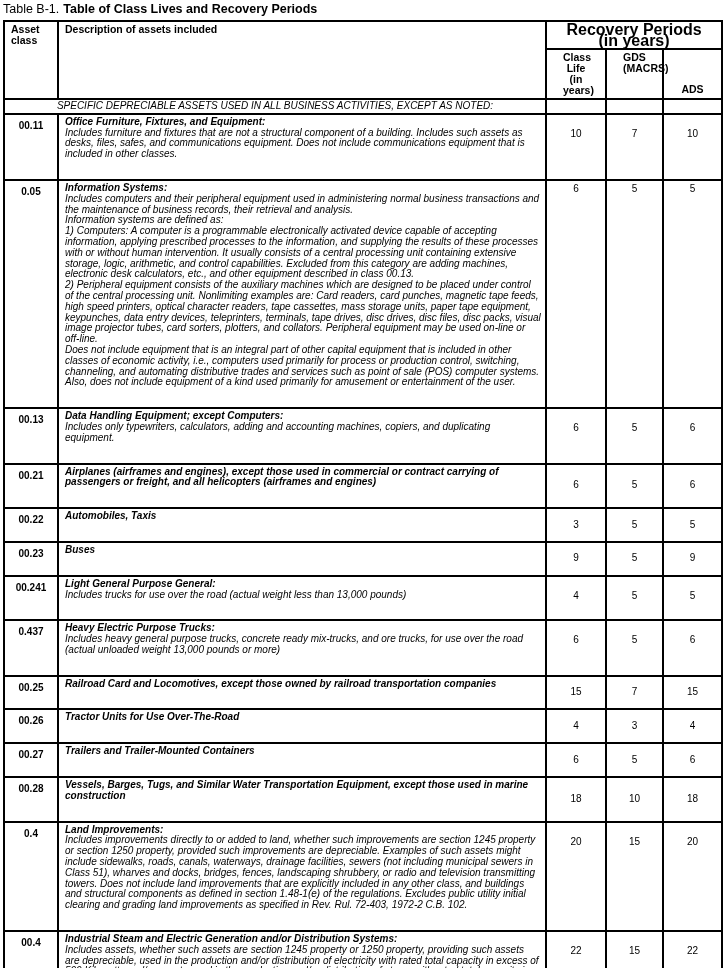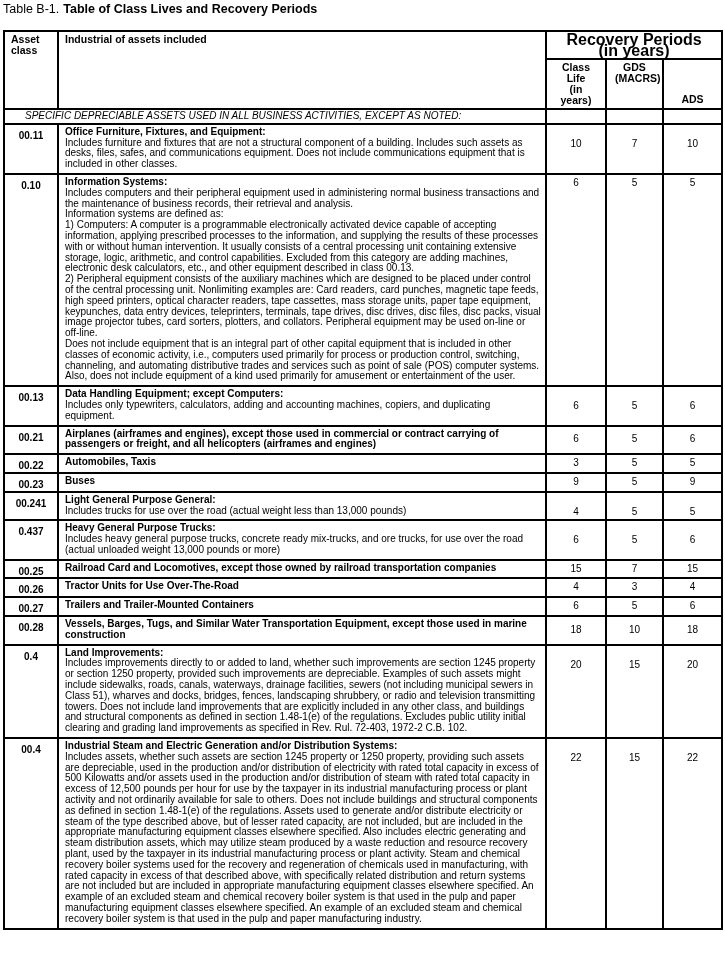--- a/index.html
+++ b/index.html
@@ -5,21 +5,21 @@
   * { margin: 0; padding: 0; box-sizing: border-box; }
   html, body { background: #fff; }
   body {
     width: 725px;
     height: 968px;
     font-family: "Liberation Sans", sans-serif;
     color: #000;
     position: relative;
   }
   .page-title {
-    padding: 2px 0 14px 3px;
+    padding: 2px 0 4px 3px;
     font-size: 12.5px;
     line-height: 14px;
     white-space: nowrap;
   }
   .page-title .prefix { font-weight: normal; }
   .page-title .main { font-weight: bold; margin-left: 4px; }
 
   table.class-lives {
     margin-left: 3px;
     border-collapse: collapse;
@@ -56,40 +56,42 @@
     line-height: 11px;
     padding: 2px 0;
     height: 25px;
   }
   th.h-sub {
     vertical-align: top;
     text-align: center;
     font-weight: bold;
     font-size: 10.5px;
     line-height: 11px;
-    padding: 2px 8px;
+    padding: 2px 16px;
     height: 27px;
   }
   th.h-sub.bottom { vertical-align: bottom; padding-bottom: 3px; }
 
   
   td.section-note {
     font-style: italic;
+    text-align: center;
     padding: 1px 20px;
     height: 13px;
   }
 
   
   td.asset-code {
     font-weight: bold;
     text-align: center;
     padding-top: 6px;
   }
   td.desc {
-    padding: 2px 4px 3px 6px;
+    padding: 2px 4px 19px 6px;
+    font-style: italic;
   }
   td.desc .row-title { font-weight: bold; }
   td.desc .para { font-weight: normal; }
   td.num {
     text-align: center;
     font-weight: normal;
   }
   td.num.v-mid  { vertical-align: middle; padding: 1px 0; }
   td.num.v-top1 { vertical-align: top; padding-top: 3px; }
   td.num.v-top2 { vertical-align: top; padding-top: 14px; }
@@ -108,21 +110,21 @@
       <col class="c-life">
       <col class="c-gds">
       <col class="c-ads">
   </colgroup>
   <thead>
     <tr>
       <th class="h-asset" rowspan="2">
         <div>Asset</div>
         <div>class</div>
       </th>
-      <th class="h-desc" rowspan="2">Industrial of assets included</th>
+      <th class="h-desc" rowspan="2">Description of assets included</th>
       <th class="h-recovery" colspan="3">
         <div>Recovery Periods</div>
         <div>(in years)</div>
       </th>
     </tr>
     <tr>
       <th class="h-sub">
         <div>Class Life</div>
         <div>(in years)</div>
       </th>
@@ -144,21 +146,21 @@
     <td class="asset-code">00.11</td>
     <td class="desc">
       <div class="row-title">Office Furniture, Fixtures, and Equipment:</div>
     <div class="para">Includes furniture and fixtures that are not a structural component of a building. Includes such assets as desks, files, safes, and communications equipment. Does not include communications equipment that is included in other classes.</div>
         </td>
     <td class="num v-top2">10</td>
     <td class="num v-top2">7</td>
     <td class="num v-top2">10</td>
   </tr>
       <tr>
-    <td class="asset-code">0.10</td>
+    <td class="asset-code">0.05</td>
     <td class="desc">
       <div class="row-title">Information Systems:</div>
     <div class="para">Includes computers and their peripheral equipment used in administering normal business transactions and the maintenance of business records, their retrieval and analysis.</div>
           <div class="para">Information systems are defined as:</div>
           <div class="para">1) Computers: A computer is a programmable electronically activated device capable of accepting information, applying prescribed processes to the information, and supplying the results of these processes with or without human intervention. It usually consists of a central processing unit containing extensive storage, logic, arithmetic, and control capabilities. Excluded from this category are adding machines, electronic desk calculators, etc., and other equipment described in class 00.13.</div>
           <div class="para">2) Peripheral equipment consists of the auxiliary machines which are designed to be placed under control of the central processing unit. Nonlimiting examples are: Card readers, card punches, magnetic tape feeds, high speed printers, optical character readers, tape cassettes, mass storage units, paper tape equipment, keypunches, data entry devices, teleprinters, terminals, tape drives, disc drives, disc files, disc packs, visual image projector tubes, card sorters, plotters, and collators. Peripheral equipment may be used on-line or off-line.</div>
           <div class="para">Does not include equipment that is an integral part of other capital equipment that is included in other classes of economic activity, i.e., computers used primarily for process or production control, switching, channeling, and automating distributive trades and services such as point of sale (POS) computer systems. Also, does not include equipment of a kind used primarily for amusement or entertainment of the user.</div>
         </td>
     <td class="num v-top1">6</td>
     <td class="num v-top1">5</td>
@@ -207,21 +209,21 @@
       <div class="row-title">Light General Purpose General:</div>
     <div class="para">Includes trucks for use over the road (actual weight less than 13,000 pounds)</div>
         </td>
     <td class="num v-top2">4</td>
     <td class="num v-top2">5</td>
     <td class="num v-top2">5</td>
   </tr>
       <tr>
     <td class="asset-code">0.437</td>
     <td class="desc">
-      <div class="row-title">Heavy General Purpose Trucks:</div>
+      <div class="row-title">Heavy Electric Purpose Trucks:</div>
     <div class="para">Includes heavy general purpose trucks, concrete ready mix-trucks, and ore trucks, for use over the road (actual unloaded weight 13,000 pounds or more)</div>
         </td>
     <td class="num v-top2">6</td>
     <td class="num v-top2">5</td>
     <td class="num v-top2">6</td>
   </tr>
       <tr>
     <td class="asset-code">00.25</td>
     <td class="desc">
       <div class="row-title">Railroad Card and Locomotives, except those owned by railroad transportation companies</div>

